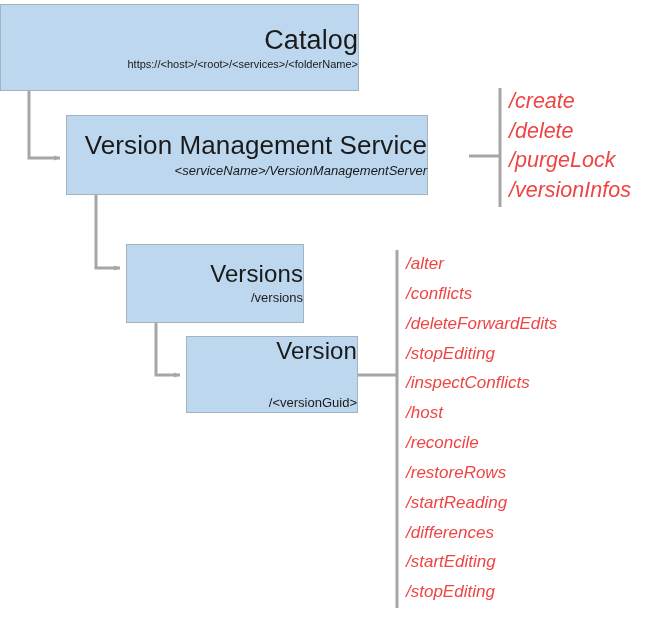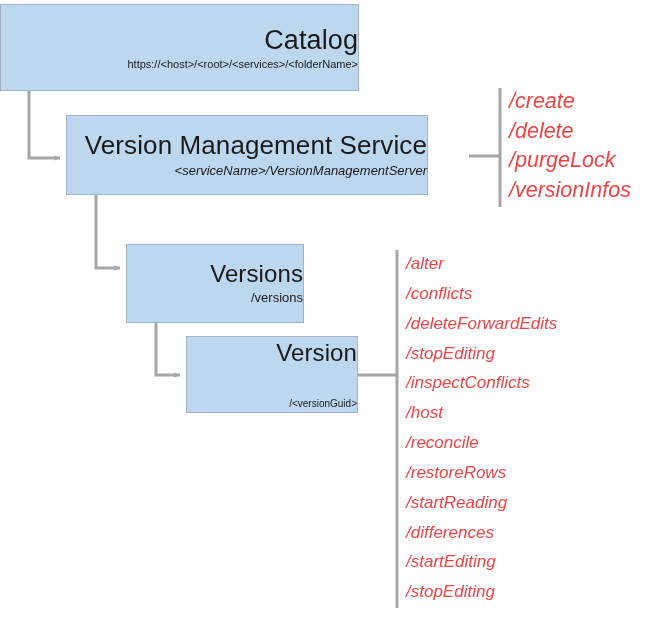--- a/index.html
+++ b/index.html
@@ -78,21 +78,21 @@
   #node-versions .node-title { font-size: 24px; }
   #node-versions .node-sub { font-size: 13px; }
   #node-version {
     left: 186px;
     top: 336px;
     width: 172px;
     height: 77px;
     gap: 28px;
   }
   #node-version .node-title { font-size: 24px; }
-  #node-version .node-sub { font-size: 10px; }
+  #node-version .node-sub { font-size: 13px; }
 
   .op-list {
     position: absolute;
     display: flex;
     flex-direction: column;
     color: #7f7f7f;
   }
   .op-item {
     font-size: 21.5px;
     line-height: 29.6px;

